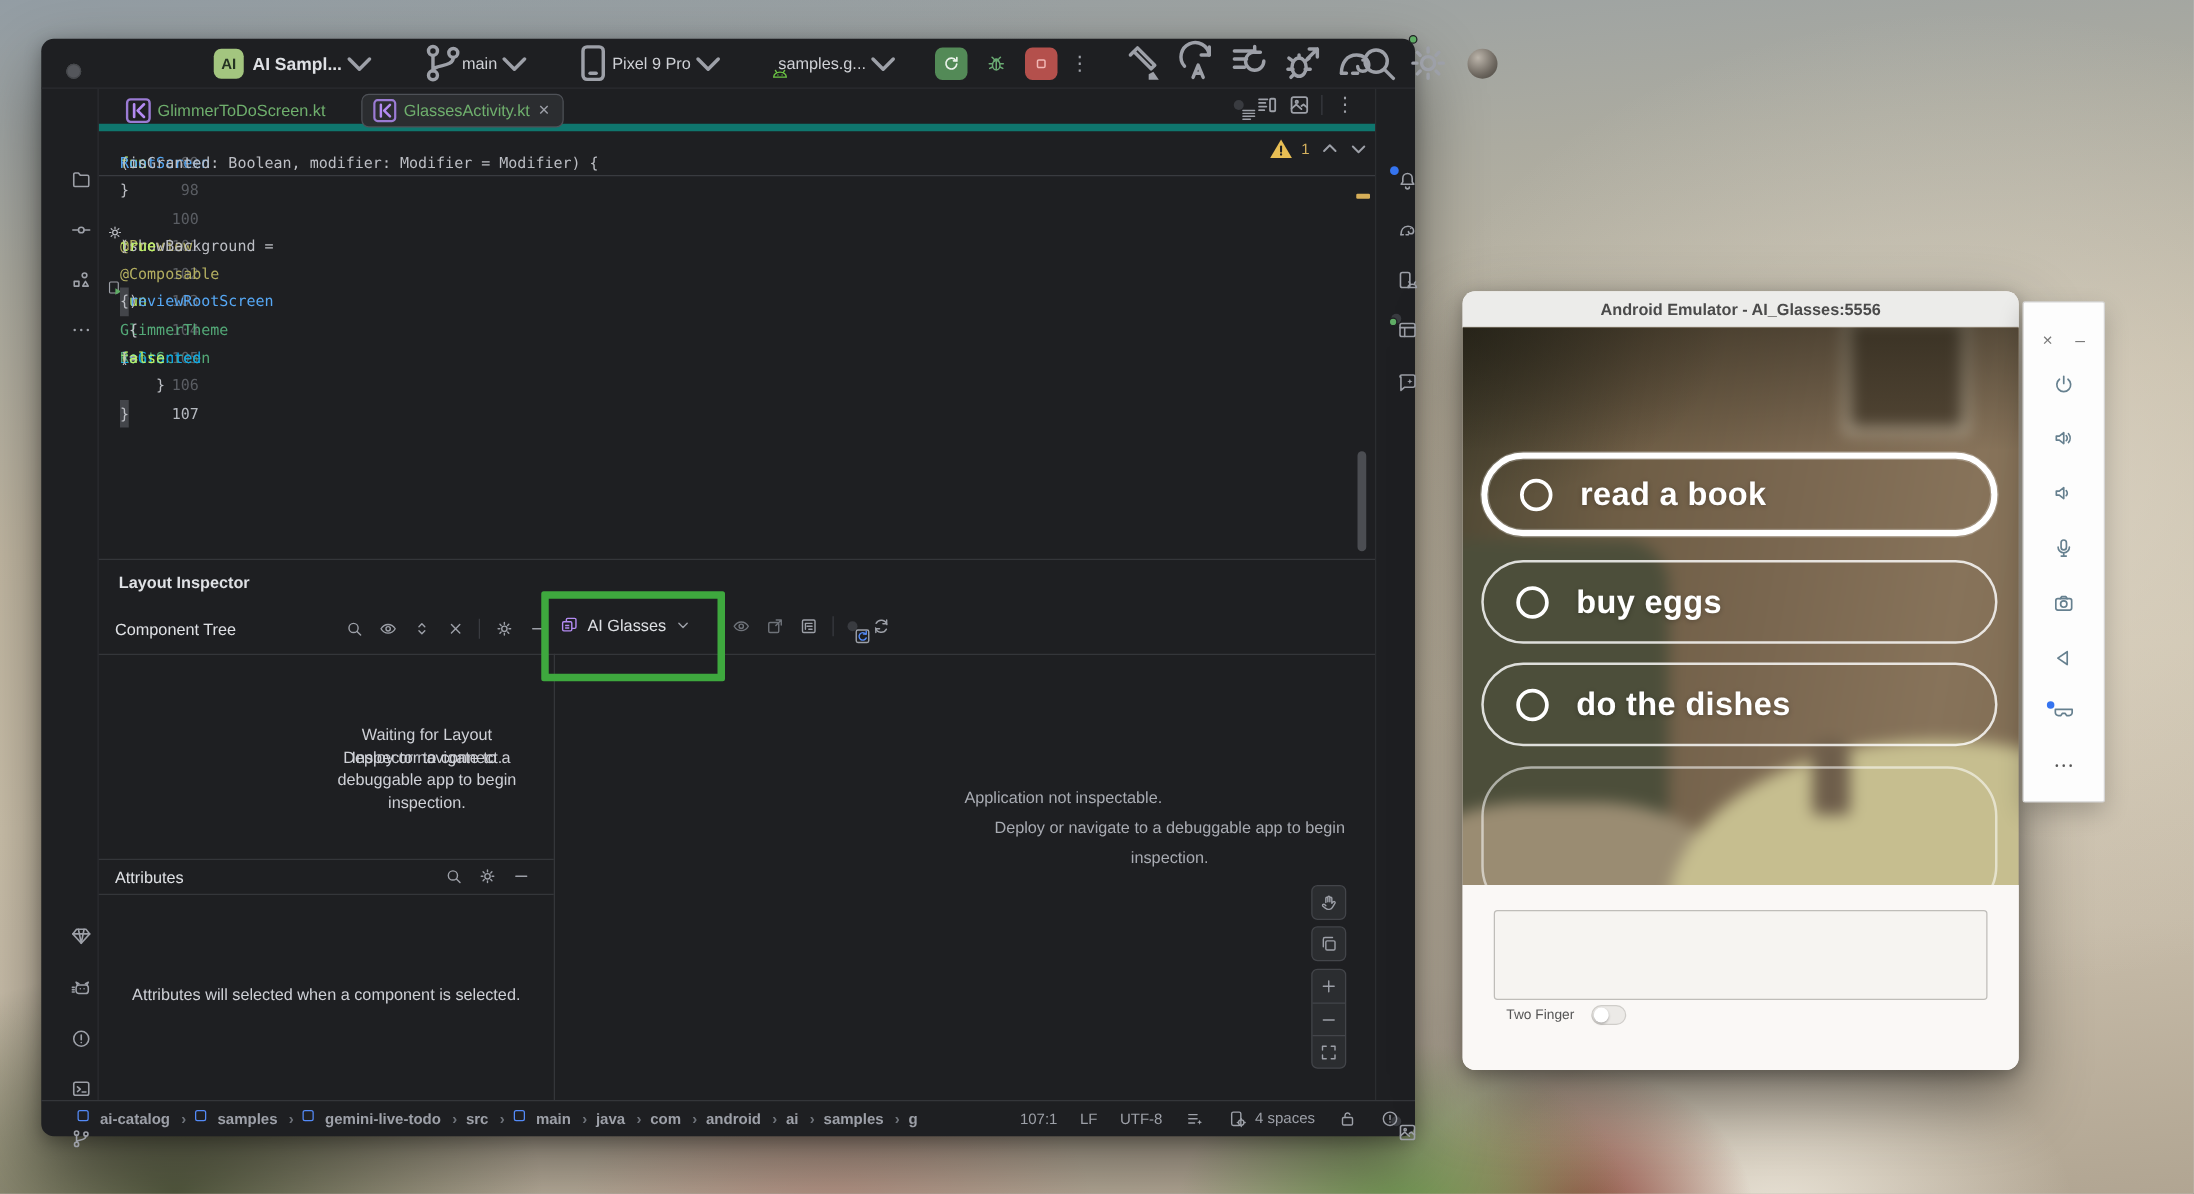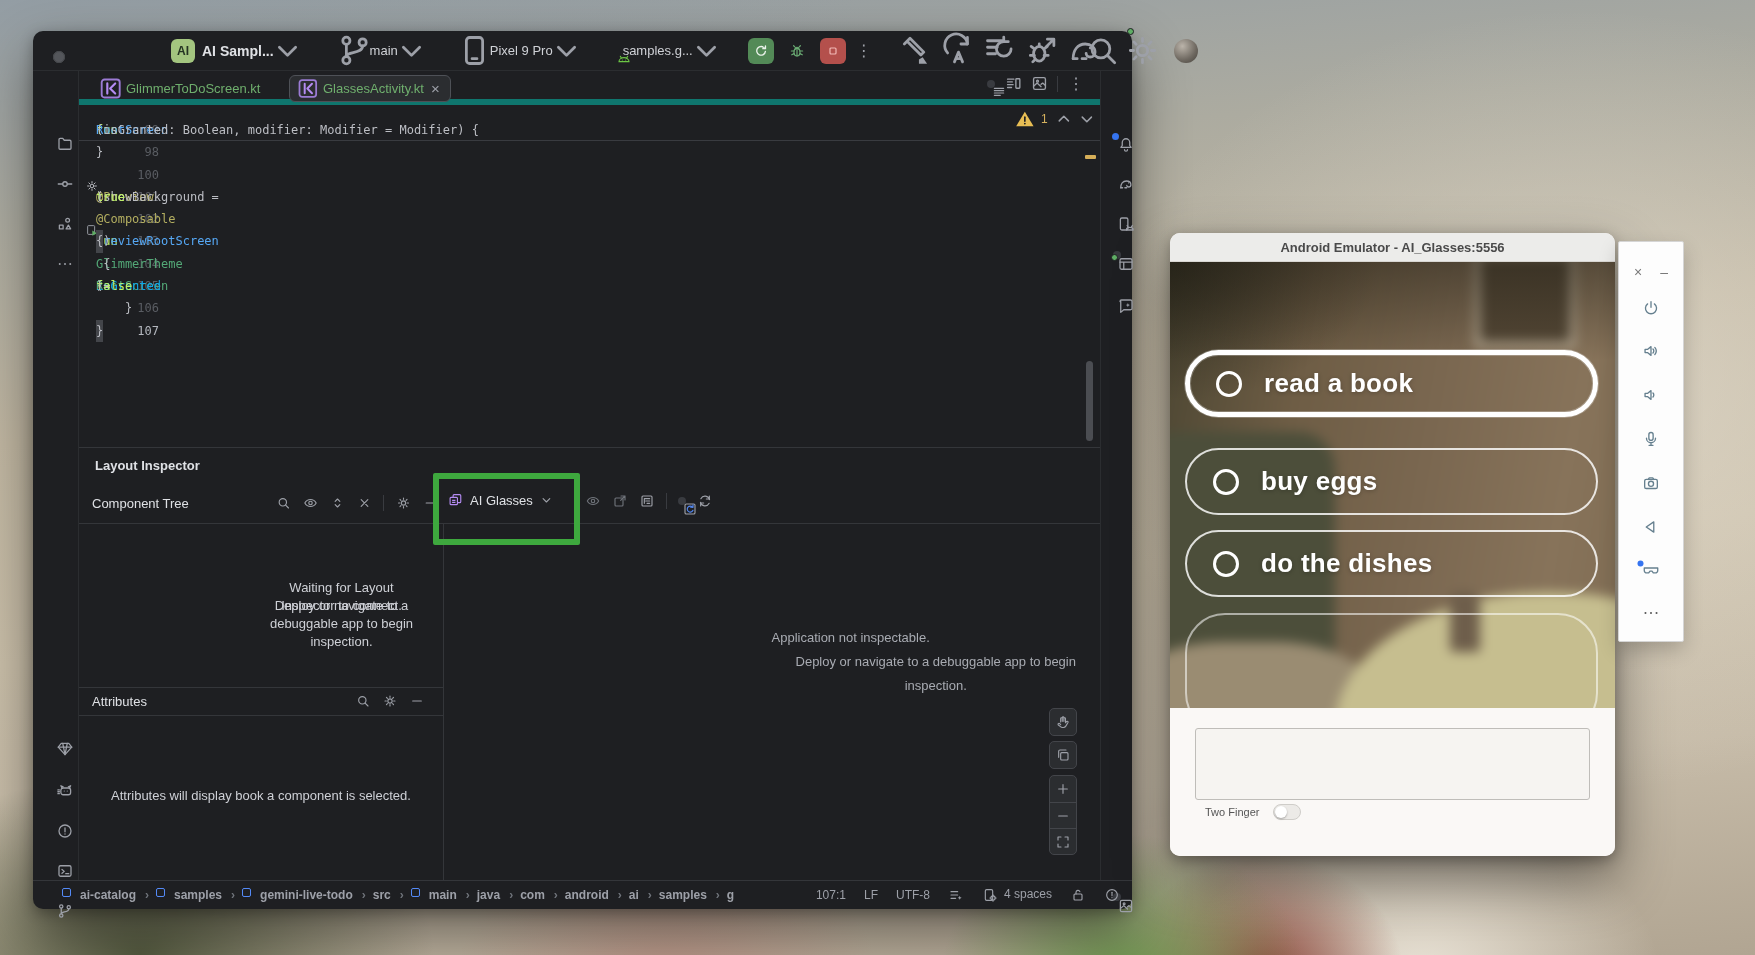--- a/index.html
+++ b/index.html
@@ -665,21 +665,21 @@
           <path d="M12 4.5v2M12 17.5v2M4.5 12h2M17.5 12h2M6.7 6.7l1.4 1.4M15.9 15.9l1.4 1.4M17.3 6.7l-1.4 1.4M8.1 15.9l-1.4 1.4"></path>
         </svg>
       </span>
     <span class="ic">
         <svg viewBox="0 0 24 24" fill="none" stroke="currentColor" stroke-width="1.7" stroke-linecap="round" stroke-linejoin="round">
           <path d="M5.5 12h13"></path>
         </svg>
       </span>
   </div>
   <div class="attr-border-bot"></div>
-  <div class="attr-msg">Attributes will display book a component is selected.</div>
+  <div class="attr-msg">Attributes will selected when a component is selected.</div>
 
   <div class="float-col">
     <span class="fbtn" style="top:677px">
         <span class="ic">
           <svg viewBox="0 0 24 24" fill="none" stroke="currentColor" stroke-width="1.7" stroke-linecap="round" stroke-linejoin="round">
             <path d="M8.5 12V6.8a1.2 1.2 0 012.4 0V11M10.9 10.8V5.6a1.2 1.2 0 012.4 0v5.2M13.3 11V6.8a1.2 1.2 0 012.4 0V13M15.7 12.9l1.8-1.7a1.3 1.3 0 012 1.6l-3.3 5.4a4.2 4.2 0 01-3.6 2h-1.4a4.2 4.2 0 01-3-1.2L5 16.5a1.4 1.4 0 012-2l1.5 1.5"></path>
           </svg>
         </span>
       </span>
     <span class="fbtn" style="top:710px">
@@ -830,21 +830,21 @@
       <div class="sc sc-wall"></div>
       <div class="sc sc-frame"></div>
       <div class="sc sc-couch"></div>
       <div class="sc sc-floor"></div>
       <div class="sc sc-table"></div>
       <div class="sc sc-boot"></div>
     </div>
     <div class="em-vignette"></div>
     <div>
 
-        <div class="pill sel" style="top: 88px; text-align: center;">
+        <div class="pill sel" style="top: 100px; text-align: center;">
           <span class="radio"></span>
           <span class="pill-label">read a book</span>
         </div>
 
         <div class="pill" style="top: 186px;">
           <span class="radio"></span>
           <span class="pill-label">buy eggs</span>
         </div>
 
         <div class="pill" style="top: 268px;">

